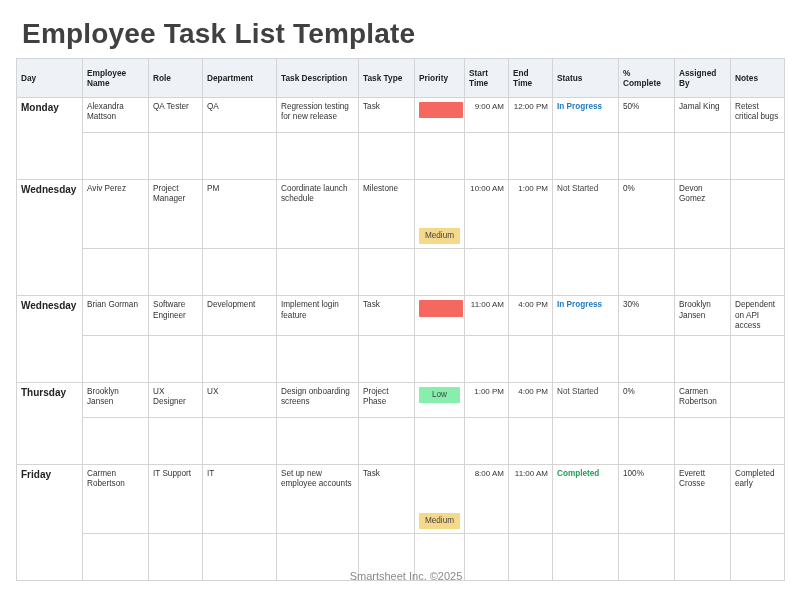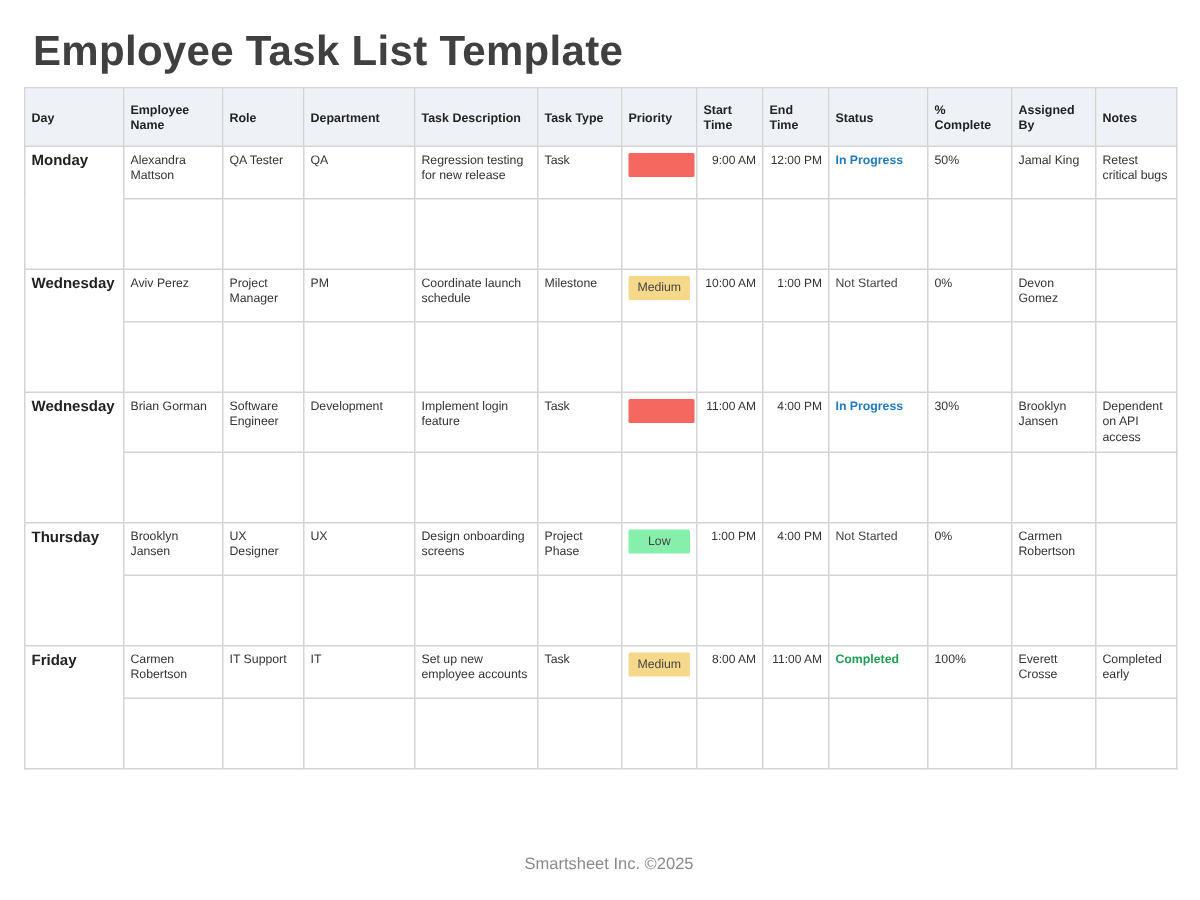--- a/index.html
+++ b/index.html
@@ -89,20 +89,21 @@
     border-radius: 1px;
   }
   .prio-high {
     background: #f4685f;
     color: #ffffff;
     padding-left: 44px;
   }
   .prio-medium {
     background: #f6d88a;
     color: #444444;
+    margin-top: 44px;
   }
   .prio-low {
     background: #86efac;
     color: #444444;
   }
   .status-inprogress {
     color: #1f7ac0;
     font-weight: bold;
   }
   .status-completed {

